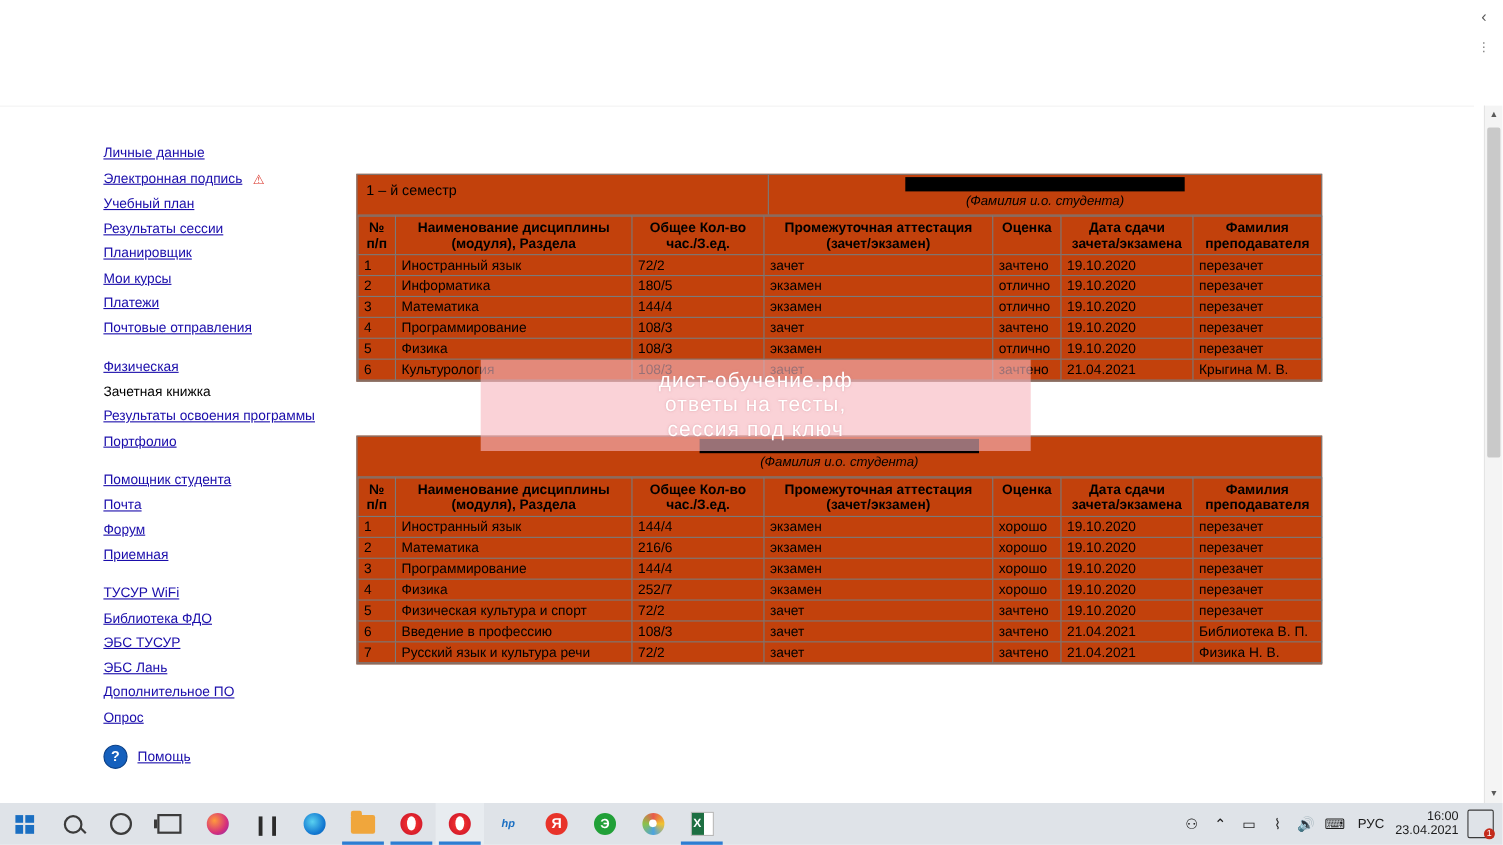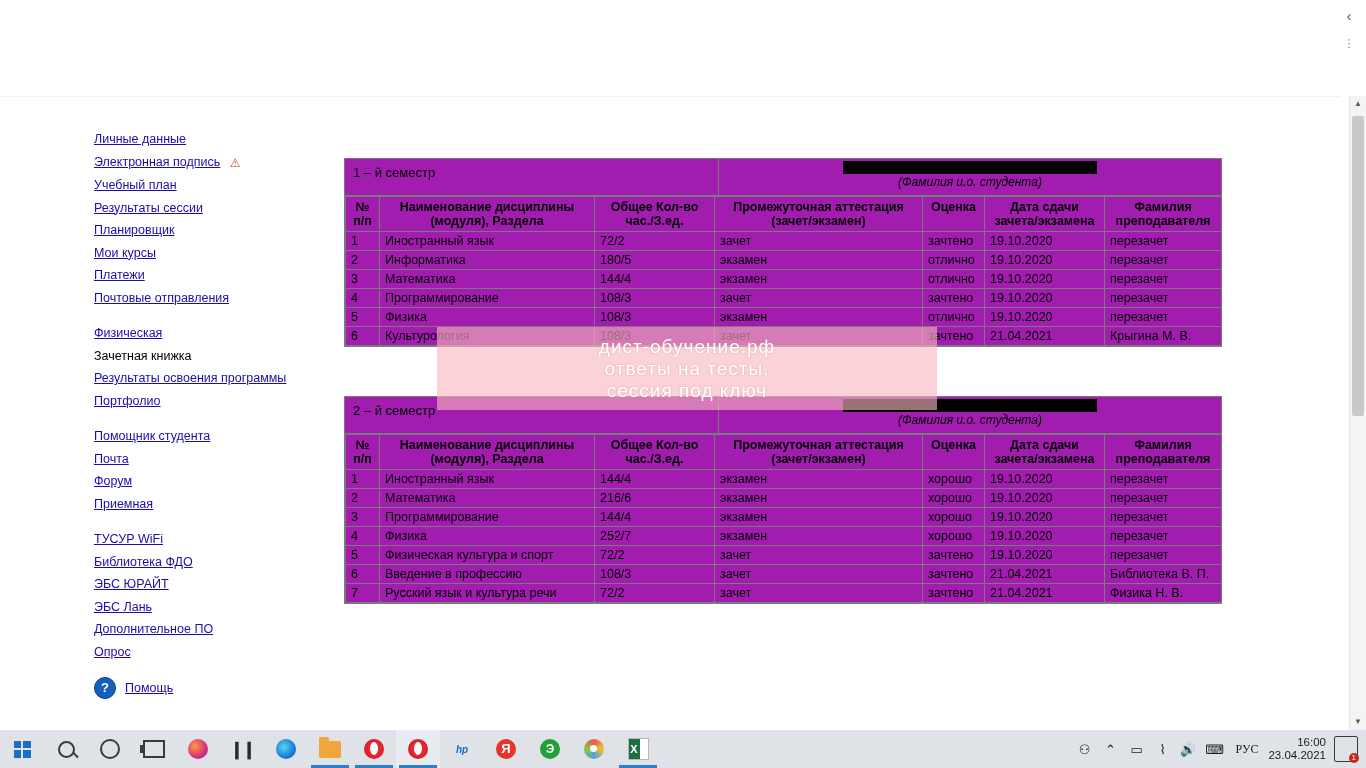--- a/index.html
+++ b/index.html
@@ -133,24 +133,24 @@
     font-size: 13px;
     font-weight: bold;
     text-align: center;
     line-height: 20px;
     border: 1px solid #0b3f85;
   }
 
   
   .sheet {
     position: absolute;
-    left: 344px;
+    left: 324px;
     width: 876px;
     border: 1px solid #7a7a7a;
-    background: #a21caf;
+    background: #c2410c;
     font-size: 12.5px;
     color: #000;
   }
   #sheet1 { top: 158px; }
   #sheet2 { top: 396px; }
 
   .sheet-head {
     display: flex;
     border-bottom: 1px solid #7a7a7a;
     height: 36px;
@@ -411,21 +411,20 @@
   }
   .tray-ic {
     width: 26px;
     text-align: center;
     font-size: 13px;
     color: #1b1b1b;
   }
   .tray-lang {
     padding: 0 8px;
     font-size: 12px;
-    font-family: Liberation Serif, serif;
   }
   .tray-clock {
     text-align: right;
     line-height: 13px;
     font-size: 11.5px;
     padding: 0 8px 0 2px;
   }
   .tray-notif {
     width: 22px; height: 24px;
     border: 1px solid #3b3b3b;
@@ -481,21 +480,21 @@
 
     <div class="nav-gap"></div>
     <a class="nav-link">Помощник студента</a>
     <a class="nav-link">Почта</a>
     <a class="nav-link">Форум</a>
     <a class="nav-link">Приемная</a>
 
     <div class="nav-gap"></div>
     <a class="nav-link">ТУСУР WiFi</a>
     <a class="nav-link">Библиотека ФДО</a>
-    <a class="nav-link">ЭБС ЮРАЙТ</a>
+    <a class="nav-link">ЭБС ТУСУР</a>
     <a class="nav-link">ЭБС Лань</a>
     <a class="nav-link">Дополнительное ПО</a>
     <a class="nav-link">Опрос</a>
 
     <div class="help-row">
       <div class="help-icon">?</div>
       <a class="nav-link" style="margin:0;">Помощь</a>
     </div>
 
   </div>
@@ -584,21 +583,20 @@
           <td>зачтено</td>
           <td>21.04.2021</td>
           <td>Крыгина М. В.</td>
         </tr>
       </tbody>
     </table>
   </div>
 
   <div class="sheet" id="sheet2">
     <div class="sheet-head">
-      <div class="sem">2 – й семестр</div>
       <div class="stud">
         <div class="stud-name">Швецова Александра Викторовна</div>
         <div class="redact"></div>
         <div class="stud-cap">(Фамилия и.о. студента)</div>
       </div>
     </div>
     <table class="grid">
       <colgroup>
           <col class="c0">
           <col class="c1">

